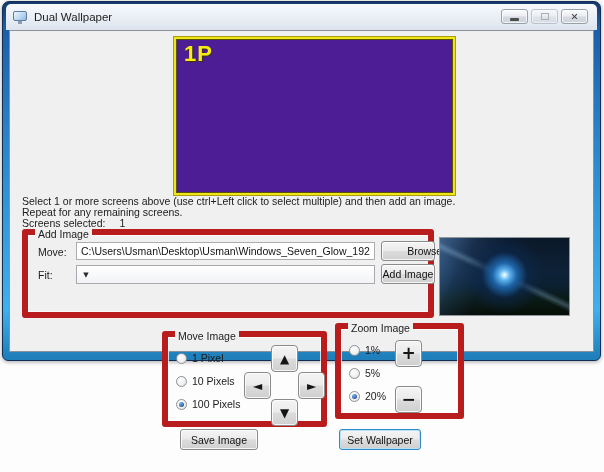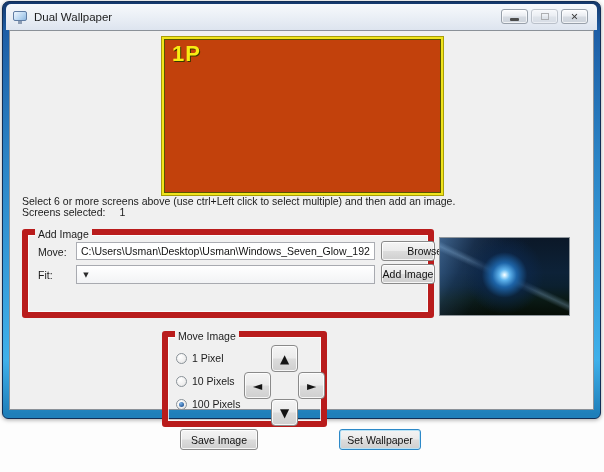--- a/index.html
+++ b/index.html
@@ -8,21 +8,21 @@
     background:#fdfdfd;
     font-family:"Liberation Sans", sans-serif;
     font-size:10.5px;
     color:#1b1b1b;
     position:relative;
     overflow:hidden;
   }
 
   
   .window {
-    position:absolute; left:2px; top:1px; width:599px; height:418px;
+    position:absolute; left:2px; top:1px; width:599px; height:360px;
     border-radius:7px 7px 6px 6px;
     background:linear-gradient(180deg,#15386c 0%,#1d5ea6 7%,#2b84c6 38%,#3fb0ea 86%,#1f7fba 99%);
     border:1px solid #122e56;
     box-shadow:0 1px 4px rgba(0,0,0,.35);
   }
   .titlebar {
     position:absolute; left:3px; right:3px; top:2px; height:26px;
     border-radius:5px 5px 0 0;
     background:linear-gradient(180deg,#f7f9fc 0%,#e9eef5 55%,#dde4ef 100%);
     display:flex; align-items:center;
@@ -50,22 +50,22 @@
   .winbtn .x-glyph { font-family:"DejaVu Sans", sans-serif; font-size:9.5px; font-weight:bold; color:#3c3c3c; line-height:1; }
 
   
   .client {
     position:absolute; left:6px; right:6px; top:28px; bottom:8px;
     background:#f0f0f0; border:1px solid #8b9198;
   }
 
   
   .screen-preview {
-    position:absolute; left:152px; top:6px; width:281px; height:158px;
-    background:#c2410c; border:2px solid #f0e41c;
+    position:absolute; left:164px; top:6px; width:281px; height:158px;
+    background:#4c1d95; border:2px solid #f0e41c;
     box-shadow:0 0 0 1px #a89e08, inset 0 0 0 1px #5a5400;
   }
   .screen-label {
     position:absolute; left:8px; top:2px;
     color:#f8ec13; font-size:22px; font-weight:bold; letter-spacing:1px;
     text-shadow:1px 1px 0 #3a3700;
   }
 
   
   .instructions { position:absolute; left:12px; top:165px; line-height:10.8px; white-space:nowrap; }
@@ -182,21 +182,22 @@
     </span>
   </div>
 
   <div class="client">
 
     <div class="screen-preview">
       <span class="screen-label">1P</span>
     </div>
 
     <div class="instructions">
-      <div>Select 6 or more screens above (use ctrl+Left click to select multiple) and then add an image.</div>
+      <div>Select 1 or more screens above (use ctrl+Left click to select multiple) and then add an image.</div>
+      <div>Repeat for any remaining screens.</div>
       <div>
         <span>Screens selected:</span><span class="screens-sel-val">1</span>
       </div>
     </div>
 
     <div class="groupbox gb-add">
       <span class="gb-title">Add Image</span>
       <span class="form-label lbl-image">Move:</span>
       <input class="text-input" type="text" value="C:\Users\Usman\Desktop\Usman\Windows_Seven_Glow_1920_1200.jpg" style="">
       <div class="btn btn-browse">Browse...</div>
@@ -230,18 +231,39 @@
           <span class="arrow-glyph">◄</span>
         </div>
       <div class="btn sq-btn btn-right">
           <span class="arrow-glyph">►</span>
         </div>
       <div class="btn sq-btn btn-down">
           <span class="arrow-glyph">▼</span>
         </div>
     </div>
 
+    <div class="groupbox gb-zoom">
+      <span class="gb-title">Zoom Image</span>
+      <div class="radio row1">
+        <span class="rdot"></span>
+        <span>1%</span>
+      </div>
+      <div class="radio row2">
+        <span class="rdot"></span>
+        <span>5%</span>
+      </div>
+      <div class="radio selected row3">
+        <span class="rdot"></span>
+        <span>20%</span>
+      </div>
+      <div class="btn sq-btn btn-zin">
+          <span class="zoom-glyph">+</span>
+        </div>
+      <div class="btn sq-btn btn-zout">
+          <span class="zoom-glyph">−</span>
+        </div>
+    </div>
 
     <div class="btn btn-set">Set Wallpaper</div>
     <div class="btn btn-save">Save Image</div>
 
   </div>
 </div>
 
 </body></html>

